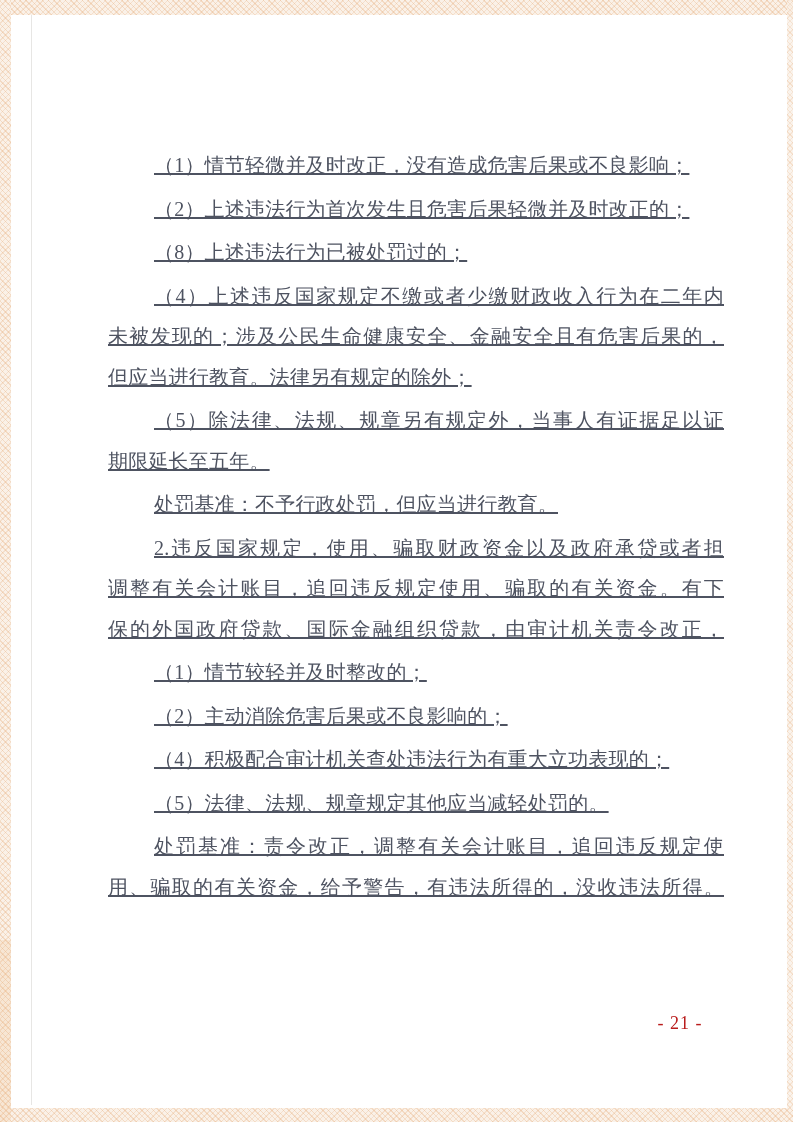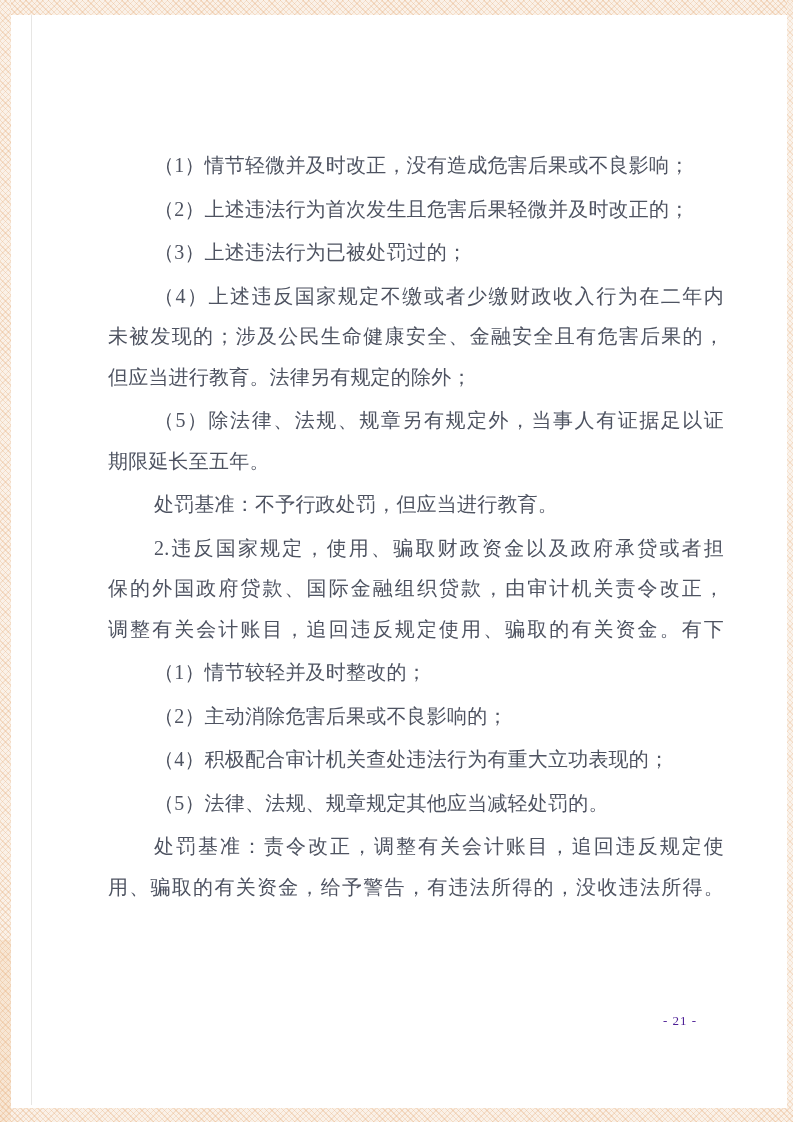--- a/index.html
+++ b/index.html
@@ -36,33 +36,33 @@
     position:absolute; left:0; top:0; width:793px; height:1122px;
     background: transparent;
   }
   .content {
     position:absolute; left:108px; top:145px; width:616px;
     color:#4e5361;
     font-size:20px;
     line-height:40.5px;
     letter-spacing:0.2px;
   }
-  .para { margin:0 0 3px 0; }
+  .para { margin:0 0 3px 0;text-decoration:underline; }
   .line {
     text-align:left;
     white-space:nowrap;
     height:40.5px;
   }
   .line.first { padding-left:46px; }
   .line.full  { text-align:justify; text-align-last:justify; }
   .page-number {
     position:absolute; left:636px; top:1013px; width:88px;
     text-align:center;
-    font-size:13px;
-    color:#4c1d95;
+    font-size:18px;
+    color:#b91c1c;
     letter-spacing:1px;
     white-space:nowrap;
   }
 </style>
 </head>
 <body>
 
 <div class="page">
 
   <div class="scan-edge edge-top"></div>
@@ -76,42 +76,42 @@
 
     <div class="para">
       <div class="line first">（1）情节轻微并及时改正，没有造成危害后果或不良影响；</div>
     </div>
 
     <div class="para">
       <div class="line first">（2）上述违法行为首次发生且危害后果轻微并及时改正的；</div>
     </div>
 
     <div class="para">
-      <div class="line first">（3）上述违法行为已被处罚过的；</div>
+      <div class="line first">（8）上述违法行为已被处罚过的；</div>
     </div>
 
     <div class="para">
       <div class="line first full">（4）上述违反国家规定不缴或者少缴财政收入行为在二年内</div>
       <div class="line full">未被发现的；涉及公民生命健康安全、金融安全且有危害后果的，</div>
       <div class="line">但应当进行教育。法律另有规定的除外；</div>
     </div>
 
     <div class="para">
       <div class="line first full">（5）除法律、法规、规章另有规定外，当事人有证据足以证</div>
       <div class="line">期限延长至五年。</div>
     </div>
 
     <div class="para">
       <div class="line first">处罚基准：不予行政处罚，但应当进行教育。</div>
     </div>
 
     <div class="para">
       <div class="line first full">2.违反国家规定，使用、骗取财政资金以及政府承贷或者担</div>
+      <div class="line full">调整有关会计账目，追回违反规定使用、骗取的有关资金。有下</div>
       <div class="line full">保的外国政府贷款、国际金融组织贷款，由审计机关责令改正，</div>
-      <div class="line full">调整有关会计账目，追回违反规定使用、骗取的有关资金。有下</div>
     </div>
 
     <div class="para">
       <div class="line first">（1）情节较轻并及时整改的；</div>
     </div>
 
     <div class="para">
       <div class="line first">（2）主动消除危害后果或不良影响的；</div>
     </div>
 

